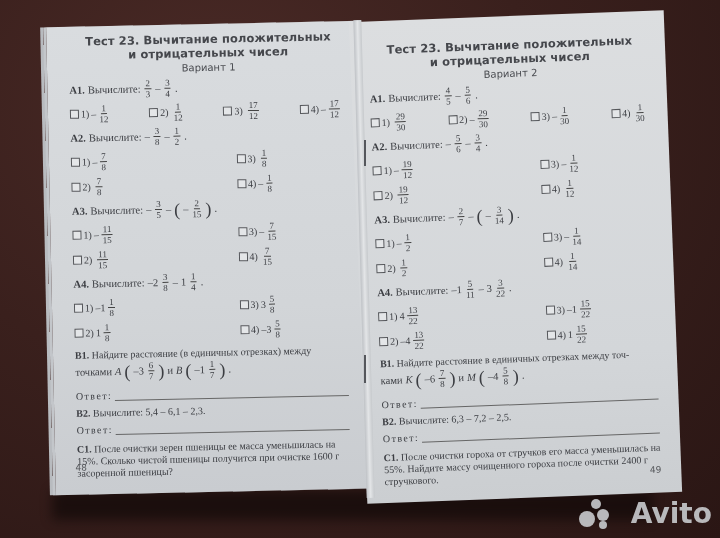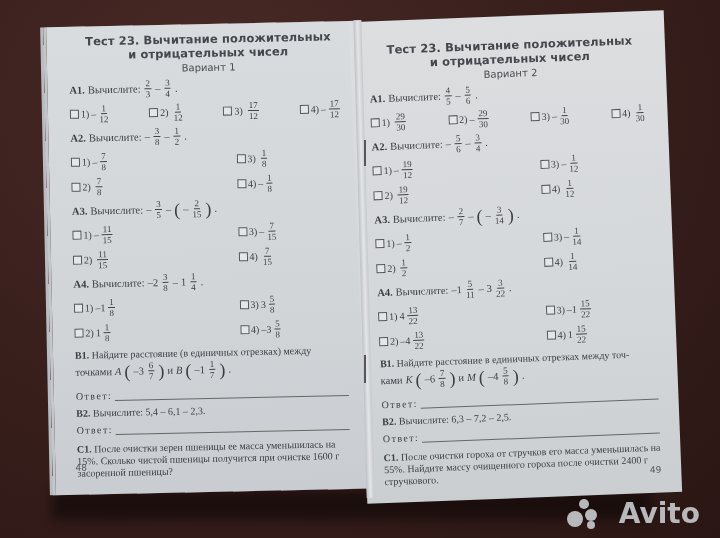--- a/index.html
+++ b/index.html
@@ -64,21 +64,21 @@
   .opt { display: flex; align-items: center; gap: 2px; font-size: 10px; }
   .cb {
     width: 9px; height: 9px; border: 1px solid #55575b; display: inline-block; flex: none;
     background: #e4e6e8;
   }
   .answer { font-size: 10px; letter-spacing: 1.4px; display: flex; align-items: flex-end; margin-top: 8px; }
   .answer .line { flex: 1; border-bottom: 1px solid #666; margin-left: 3px; height: 10px; margin-right: 6px; }
   .para { font-size: 10px; line-height: 12px; margin-top: 6px; text-align: left; }
   .pagenum { position: absolute; font-family: "DejaVu Sans", sans-serif; font-size: 9px; color: #55575b; }
   .watermark {
-    position: absolute; right: 20px; bottom: 8px; display: flex; align-items: center; gap: 20px;
+    position: absolute; right: 8px; bottom: 8px; display: flex; align-items: center; gap: 20px;
     color: #c9cbce; font-family: "DejaVu Sans", sans-serif; font-weight: bold; font-size: 28px; opacity: .9;
   }
   .dots { position: relative; width: 32px; height: 30px; }
   .dots span { position: absolute; border-radius: 50%; background: #c9cbce; }
 </style>
 </head>
 <body>
 
 <div class="book-shadow"></div>
 

